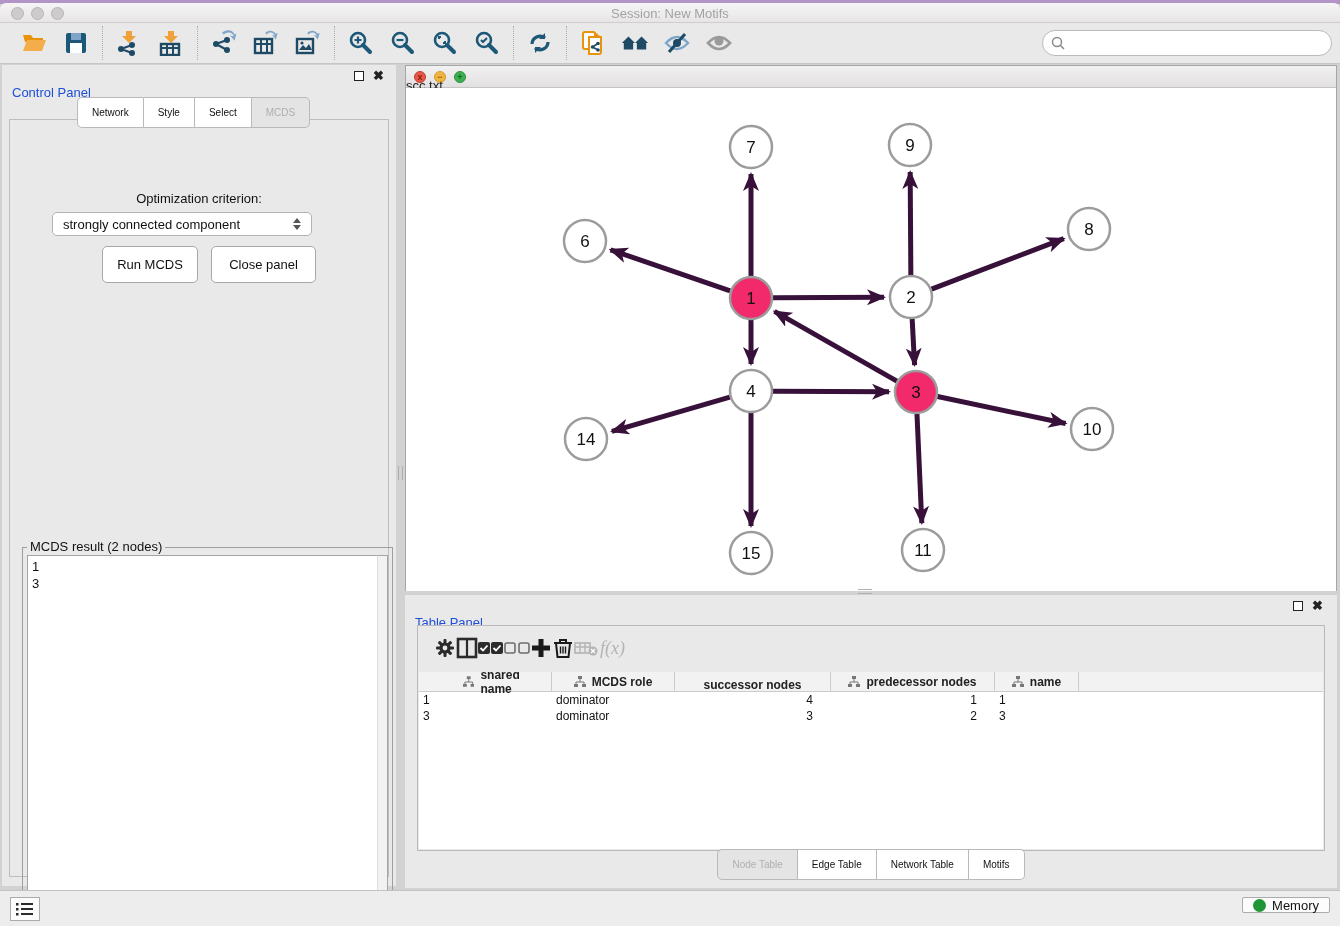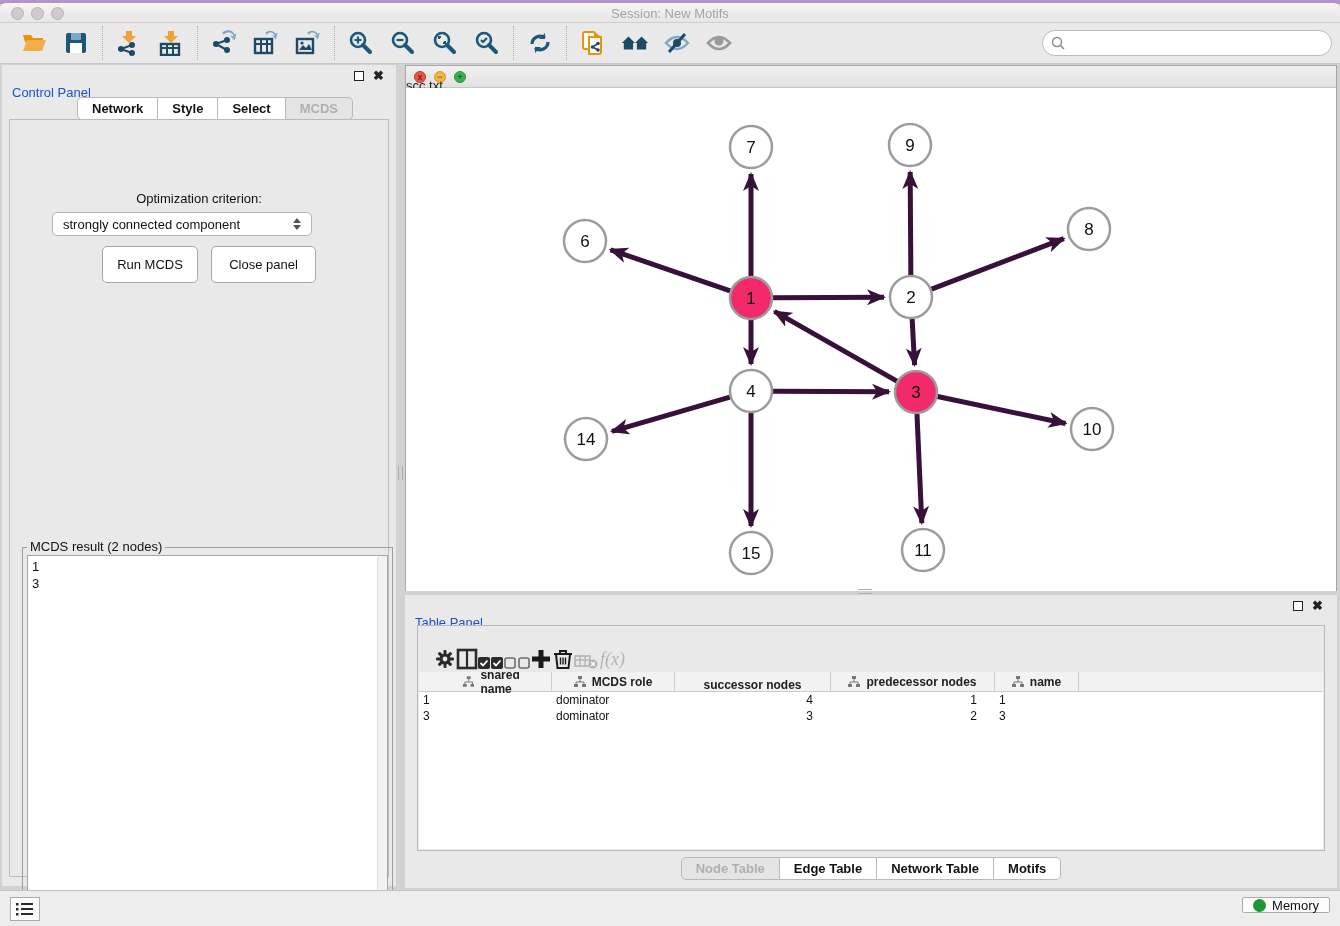--- a/index.html
+++ b/index.html
@@ -28,22 +28,22 @@
 
   
   .panel-head { position:absolute; left:10px; top:20px; font-size:13px; color:#1d4ed8; }
   .panel-ctrl { position:absolute; top:6px; display:flex; gap:9px; align-items:center; }
   .float-ic { width:10px; height:10px; border:1.5px solid #222; background:#fff; display:inline-block; }
   .close-ic { font-size:13px; font-weight:bold; color:#222; line-height:10px; }
 
   
   .control-panel { position:absolute; left:2px; top:65px; width:394px; height:821px; background:#E9E9E9; }
   .cp-tabs { position:absolute; left:75px; top:32px; display:flex; z-index:2; }
-  .seg-tab { height:23px; padding:0 14px; background:#FFFFFF; border:1px solid #B9B9B9; border-left:none;
-    font-size:13px; font-weight:700; color:#111; display:flex; align-items:center; cursor:pointer; }
+  .seg-tab { height:31px; padding:0 14px; background:#FFFFFF; border:1px solid #B9B9B9; border-left:none;
+    font-size:10px; font-weight:400; color:#111; display:flex; align-items:center; cursor:pointer; }
   .seg-tab:first-child { border-left:1px solid #B9B9B9; border-radius:5px 0 0 5px; }
   .seg-tab:last-child { border-radius:0 5px 5px 0; }
   .seg-tab.active { background:#E4E4E4; color:#AFAFAF; }
   .cp-body { position:absolute; left:7px; top:54px; width:380px; height:758px;
     border:1px solid #BDBDBD; background:#E9E9E9; }
   .opt-label { position:absolute; left:0; top:71px; width:100%; text-align:center; font-size:13px; color:#111; }
   .criterion { position:absolute; left:42px; top:92px; width:260px; height:24px; background:#FFFFFF;
     border:1px solid #B3B3B3; border-radius:5px; font-size:13px; color:#111;
     display:flex; align-items:center; padding:0 10px; cursor:pointer; }
   .stepper { margin-left:auto; display:flex; flex-direction:column; gap:2px; }
@@ -76,21 +76,21 @@
 
   .splitter-v { position:absolute; left:398px; top:466px; width:5px; height:14px;
     border-left:1px solid #AFAFAF; border-right:1px solid #AFAFAF; }
   .splitter-h { position:absolute; left:858px; top:589px; width:14px; height:5px;
     border-top:1px solid #AFAFAF; border-bottom:1px solid #AFAFAF; }
 
   
   .table-panel { position:absolute; left:405px; top:595px; width:932px; height:293px; background:#E9E9E9; }
   .tp-inner { position:absolute; left:12px; top:30px; width:908px; height:226px;
     border:1px solid #B9B9B9; background:#E9E9E9; }
-  .tp-toolbar { position:absolute; left:0; top:0; width:100%; height:44px; display:flex; align-items:flex-end;
+  .tp-toolbar { position:absolute; left:0; top:0; width:100%; height:44px; display:flex; align-items:center;
     padding:0 16px; }
   .tp-ic { display:flex; align-items:center; justify-content:center; cursor:pointer; }
   .tp-table { position:absolute; left:1px; top:46px; right:1px; bottom:1px; background:#FFFFFF; overflow:hidden; }
   .th-row { display:flex; height:20px; background:#F2F2F2; border-bottom:1px solid #CCCCCC; }
   .th-cell { display:flex; align-items:center; justify-content:center; gap:6px; font-size:12px; font-weight:700;
     color:#222; border-right:1px solid #CCCCCC; height:100%; cursor:pointer; }
   .td-row { display:flex; height:16px; }
   .td-cell { font-size:12px; color:#111; padding:1px 18px 0 4px; }
   .tp-tabs { position:absolute; left:0; right:0; bottom:8px; display:flex; justify-content:center; }
   .fx { font-family:"Liberation Serif", serif; font-style:italic; font-size:18px; color:#B3B3B3; }

